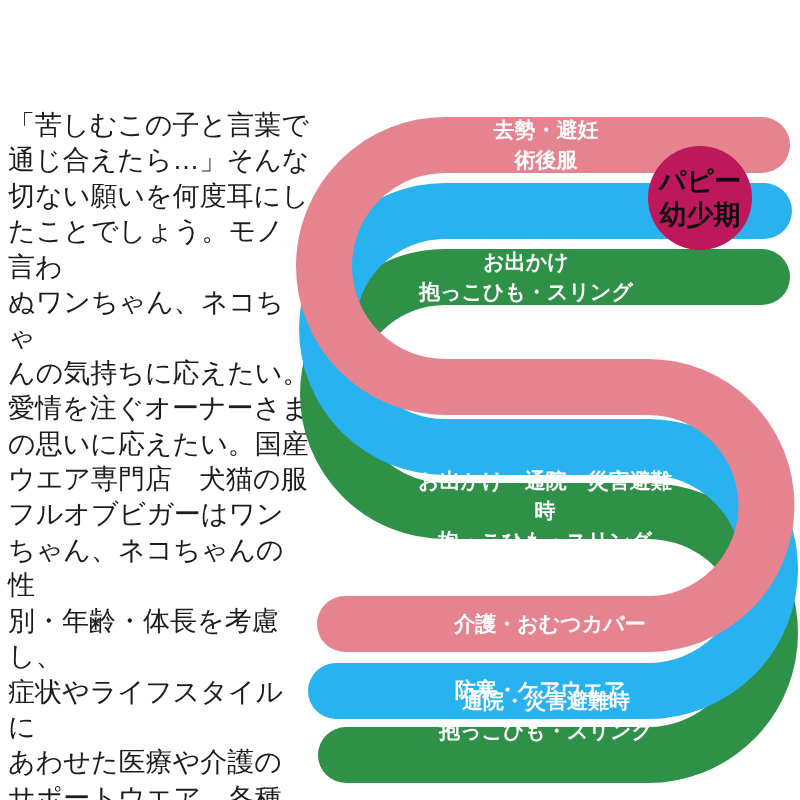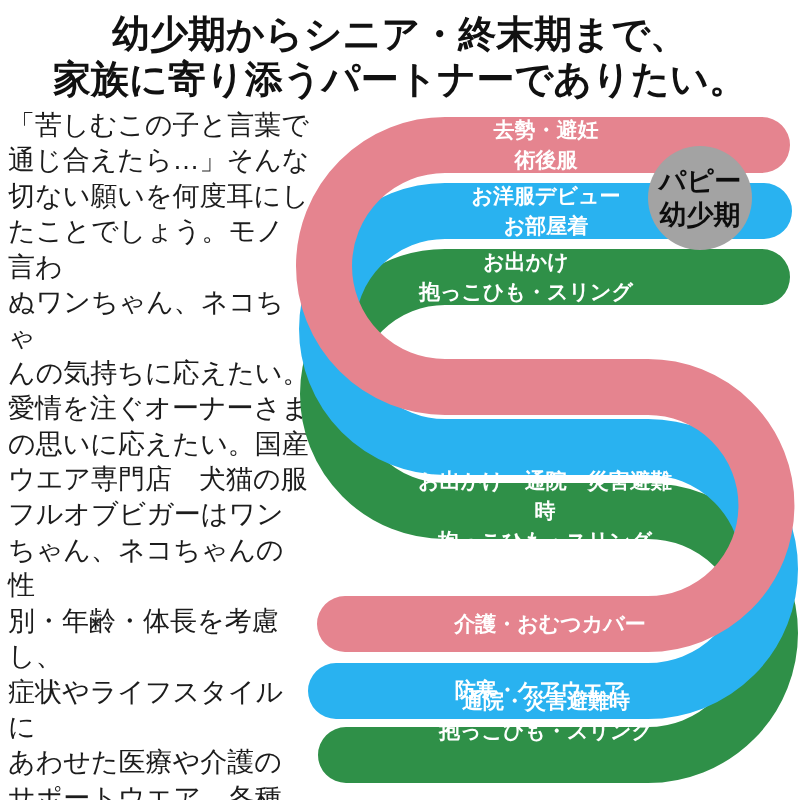--- a/index.html
+++ b/index.html
@@ -17,34 +17,32 @@
     font-size:27px;line-height:35.4px;color:#1c1c1c;
     white-space:pre-line;letter-spacing:0px;
   }
   svg.ribbons{position:absolute;left:0;top:0;}
   .band-label{
     position:absolute;transform:translate(-50%,-50%);
     color:#ffffff;font-weight:700;font-size:21px;line-height:30px;
     text-align:center;white-space:pre-line;
   }
   .circle{
-    position:absolute;background:#a3a3a3;border-radius:50%;
+    position:absolute;background:#be185d;border-radius:50%;
     display:flex;align-items:center;justify-content:center;
     text-align:center;font-weight:900;color:#0d0d0d;white-space:pre-line;
   }
   .circle.puppy{left:648px;top:146px;width:104px;height:104px;font-size:27px;line-height:34px;}
   .circle.senior{left:338px;top:628px;width:114px;height:114px;font-size:28px;line-height:36px;}
 </style>
 </head>
 <body>
 
 <div class="stage">
 
-  <div class="title">幼少期からシニア・終末期まで、
-家族に寄り添うパートナーでありたい。</div>
 
   <div class="intro">「苦しむこの子と言葉で
 通じ合えたら…」そんな
 切ない願いを何度耳にし
 たことでしょう。モノ言わ
 ぬワンちゃん、ネコちゃ
 んの気持ちに応えたい。
 愛情を注ぐオーナーさま
 の思いに応えたい。国産
 ウエア専門店　犬猫の服
@@ -65,22 +63,20 @@
     <path d="M 762 145 H 445 A 121 121 0 0 0 445 387 H 648 A 118.5 118.5 0 0 1 648 624 H 345" fill="none" stroke-width="56" stroke-linecap="round" stroke="#e5848f"></path>
   </svg>
 
   <div class="circle puppy">
     <span>パピー
 幼少期</span>
   </div>
 
   <div class="band-label" style="left:546px;top:145px;">去勢・避妊
 術後服</div>
-  <div class="band-label" style="left:546px;top:211px;">お洋服デビュー
-お部屋着</div>
   <div class="band-label" style="left:526px;top:277px;">お出かけ
 抱っこひも・スリング</div>
 
   <div class="band-label" style="left:545px;top:511px;">お出かけ・通院・災害避難時
 抱っこひも・スリング</div>
 
   <div class="band-label" style="left:550px;top:624px;">介護・おむつカバー</div>
   <div class="band-label" style="left:540px;top:690px;">防寒・ケアウエア</div>
   <div class="band-label" style="left:546px;top:716px;">通院・災害避難時
 抱っこひも・スリング</div>

